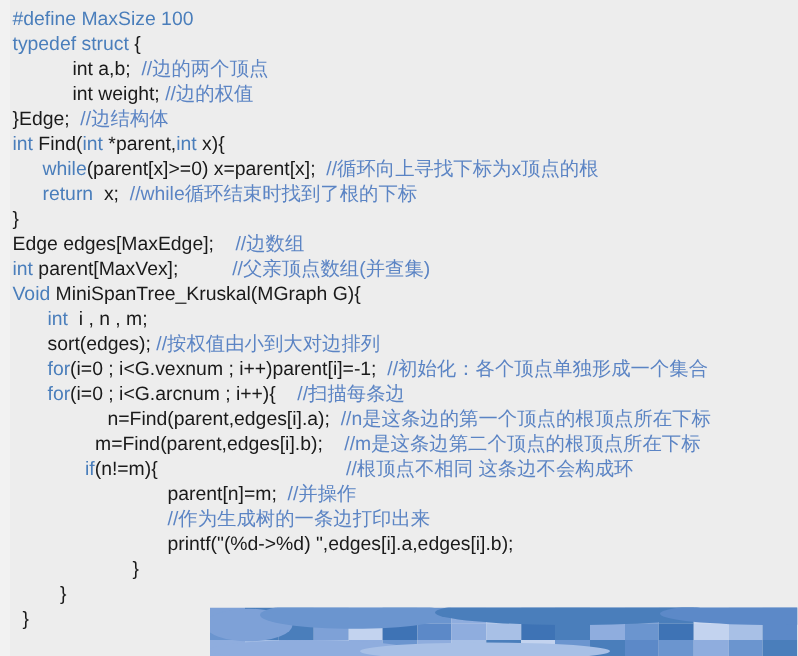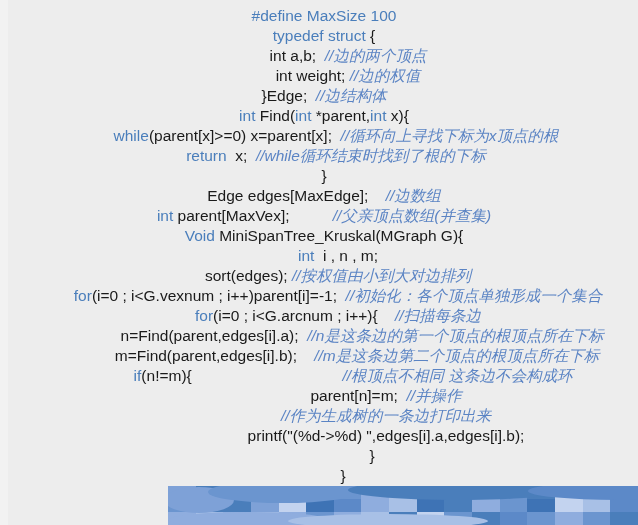--- a/index.html
+++ b/index.html
@@ -28,30 +28,29 @@
     background: #f2f2f2;
   }
   #code {
     position: absolute;
     left: 0; top: 0;
     width: 638px;
     padding: 0;
     font-size: 15.5px;
     line-height: 20px;
     white-space: pre;
-    text-align: center;
   }
   .line {
     height: 20px;
     white-space: pre;
     color: #1a1a1a;
   }
   .line:first-child { margin-top: 6px; }
   .kw  { color: #4a7ebb; }      
-  .cm  { color: #5b84c4; font-style: italic; }      
+  .cm  { color: #5b84c4; }      
   .pl  { color: #1a1a1a; }      
 
   
   #mosaic {
     position: absolute;
     left: 168px;
     top: 486px;
     width: 470px;
     height: 39px;
     overflow: hidden;

